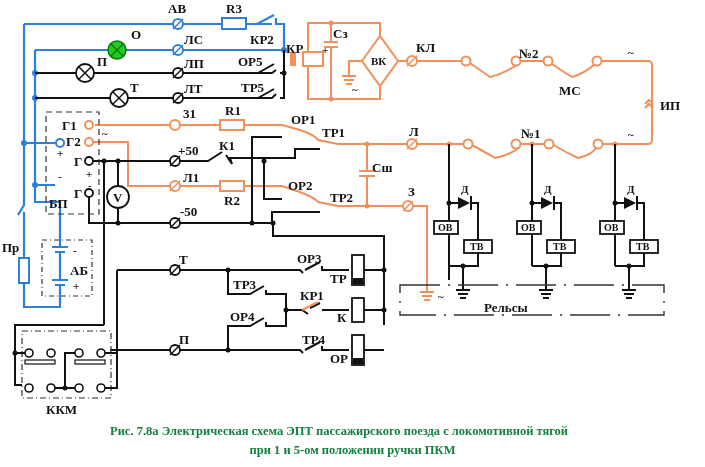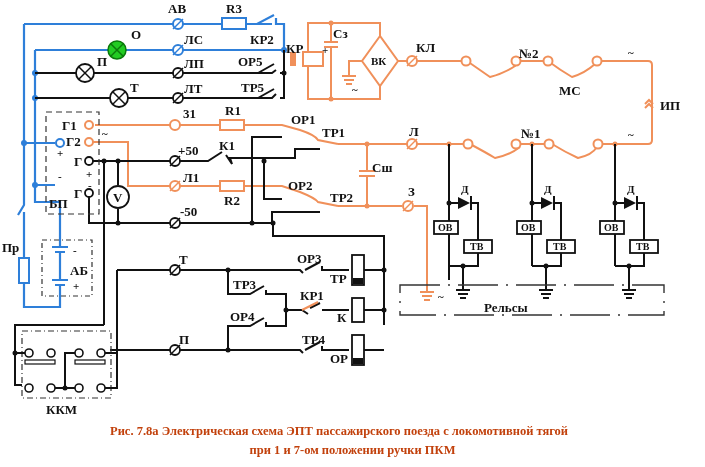--- a/index.html
+++ b/index.html
@@ -1,21 +1,21 @@
 <!DOCTYPE html>
 <html><head>
 <meta charset="utf-8">
 <style>
   html, body { margin: 0; padding: 0; background: #ffffff; }
   body { width: 705px; height: 467px; overflow: hidden; position: relative; font-family: "Liberation Serif", "DejaVu Serif", serif; }
   svg#schematic { position: absolute; left: 0; top: 0; }
   .lbl { font-family: "Liberation Serif", "DejaVu Serif", serif; font-weight: bold; font-size: 13px; fill: #111; }
   .lbl-s { font-family: "Liberation Serif", "DejaVu Serif", serif; font-weight: bold; font-size: 11px; fill: #111; }
   .box-lbl { font-family: "Liberation Serif", "DejaVu Serif", serif; font-weight: bold; font-size: 10px; fill: #111; }
-  .caption { position: absolute; left: 0; width: 705px; text-align: center; font-family: "Liberation Serif", "DejaVu Serif", serif; font-weight: bold; font-size: 12.5px; color: #c2410c; }
+  .caption { position: absolute; left: 0; width: 705px; text-align: center; font-family: "Liberation Serif", "DejaVu Serif", serif; font-weight: bold; font-size: 12.5px; color: #15803d; }
   .caption.l1 { top: 424px; padding-left: 110px; width: 595px; text-align: left; }
   .caption.l2 { top: 443px; }
   .w-blue { stroke: #2e7fd9; stroke-width: 2.2; fill: none; }
   .w-black { stroke: #111; stroke-width: 2; fill: none; }
   .w-org { stroke: #f0905a; stroke-width: 2; fill: none; }
   .dot-b { fill: #2e7fd9; }
   .dot-k { fill: #111; }
   .dot-o { fill: #f0905a; }
 </style>
 </head>
@@ -326,13 +326,13 @@
     <text class="lbl" x="300" y="300">КР1</text>
     <text class="lbl" x="337" y="322">К</text>
     <text class="lbl" x="230" y="321">ОР4</text>
     <text class="lbl" x="302" y="344">ТР4</text>
     <text class="lbl" x="330" y="363">ОР</text>
     <text class="lbl" x="46" y="414">ККМ</text>
   </g>
 </svg>
 
 <div class="caption l1">Рис. 7.8а   Электрическая схема ЭПТ пассажирского поезда с локомотивной тягой</div>
-<div class="caption l2">при 1 и 7-ом положении ручки ПКМ</div>
+<div class="caption l2">при 1 и 5-ом положении ручки ПКМ</div>
 
 </body></html>

